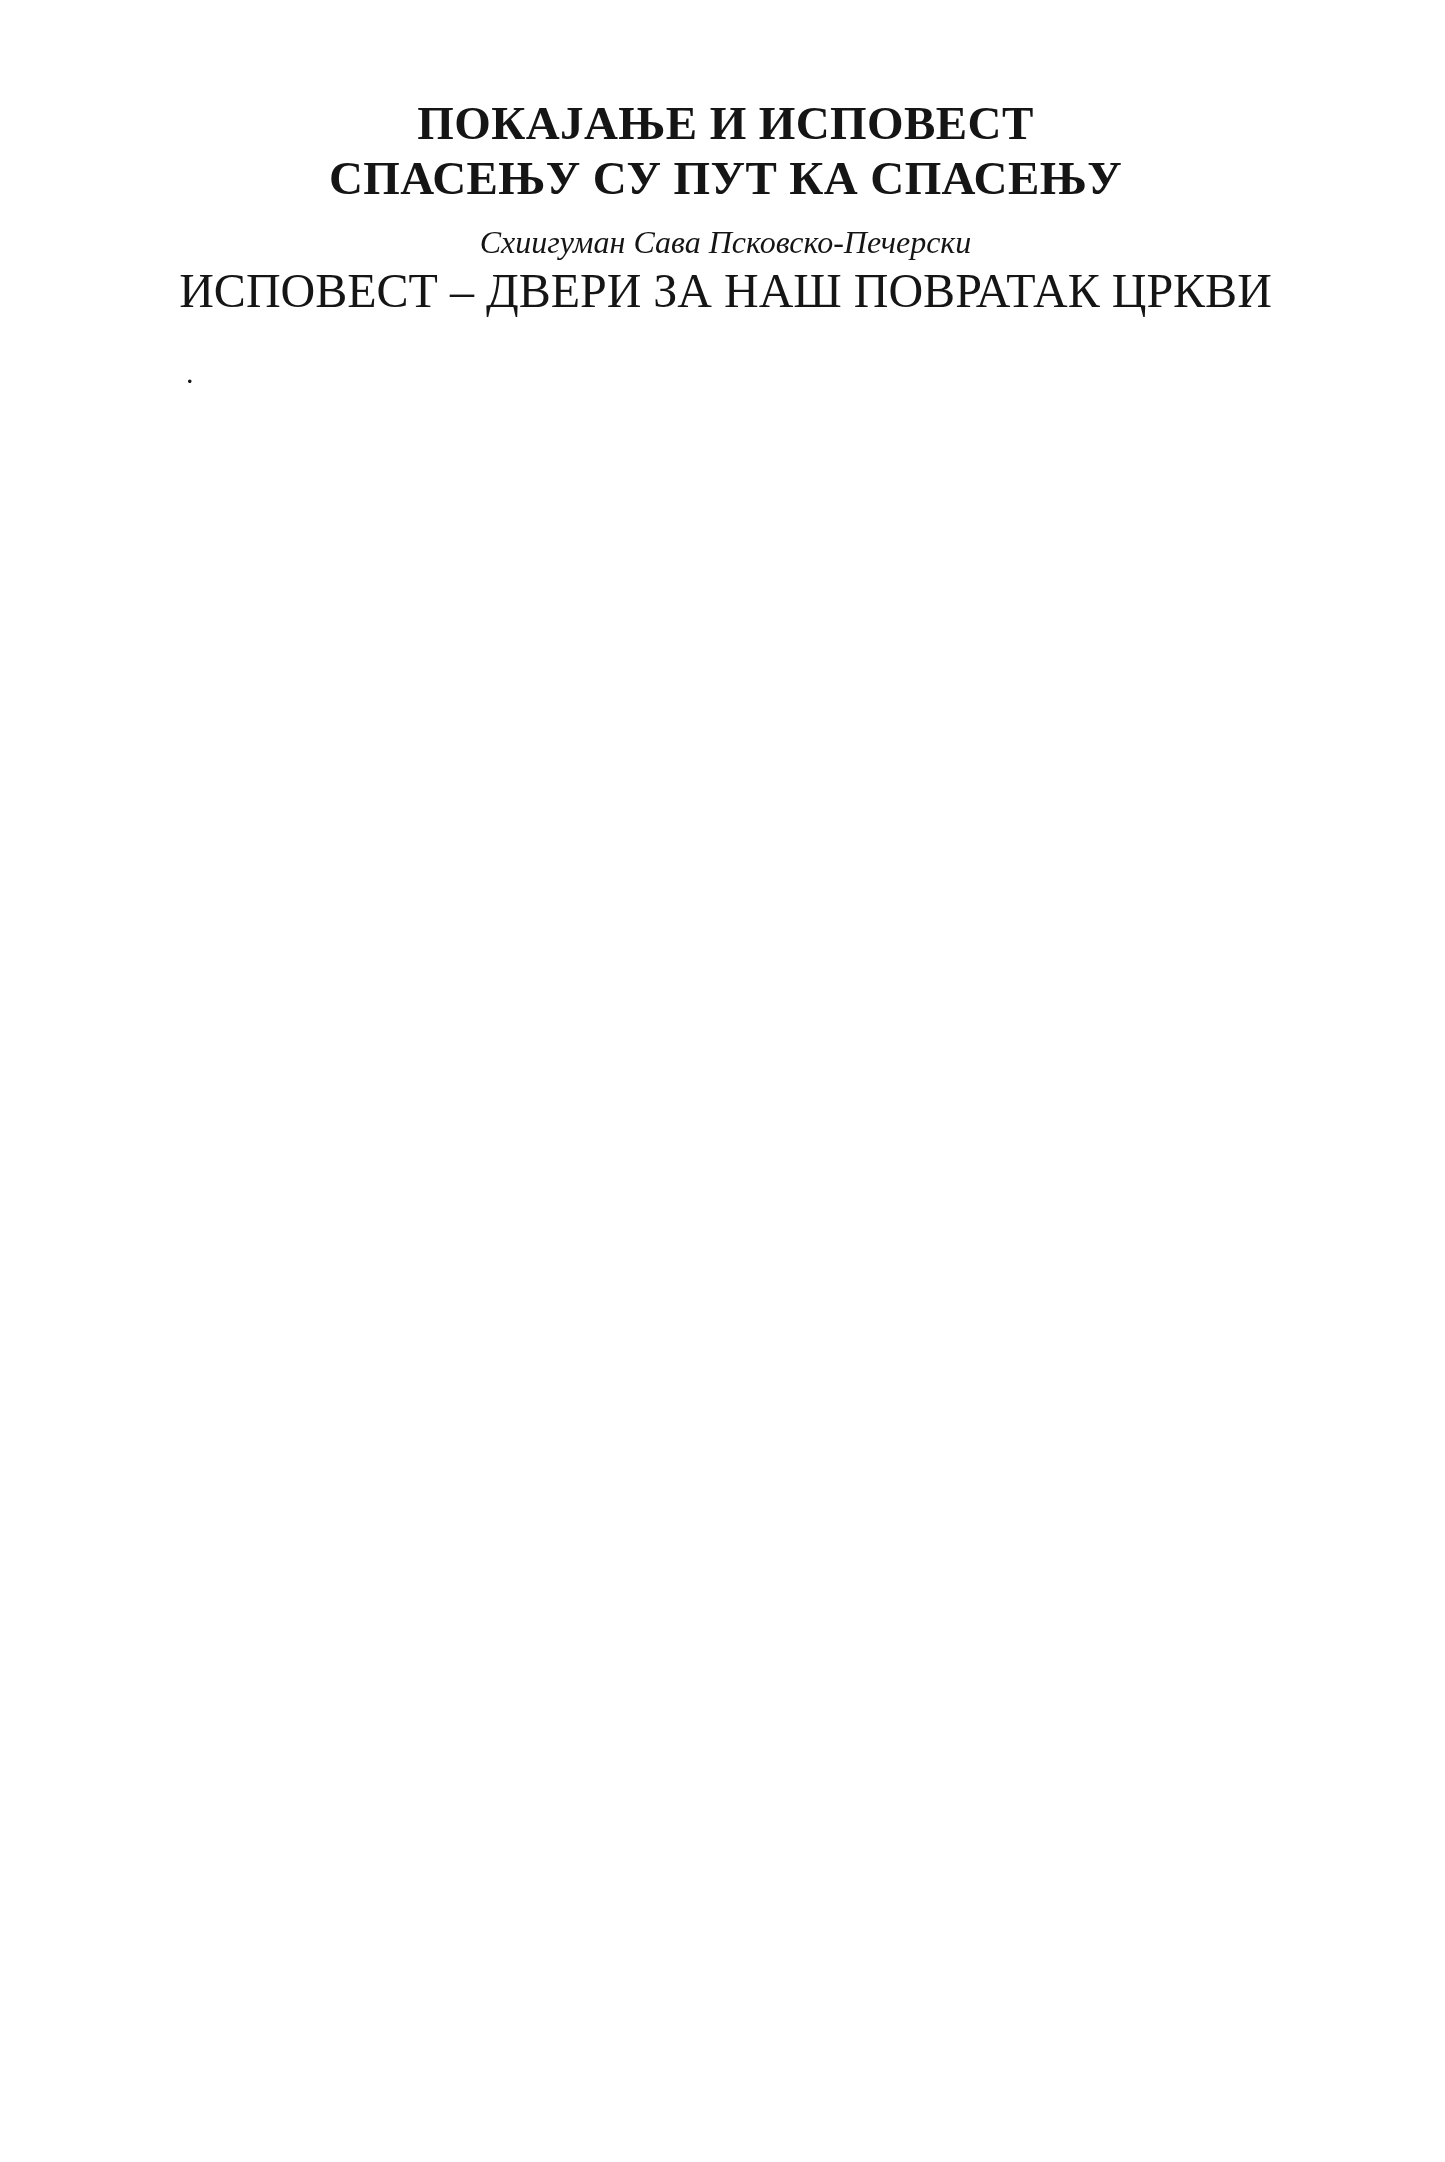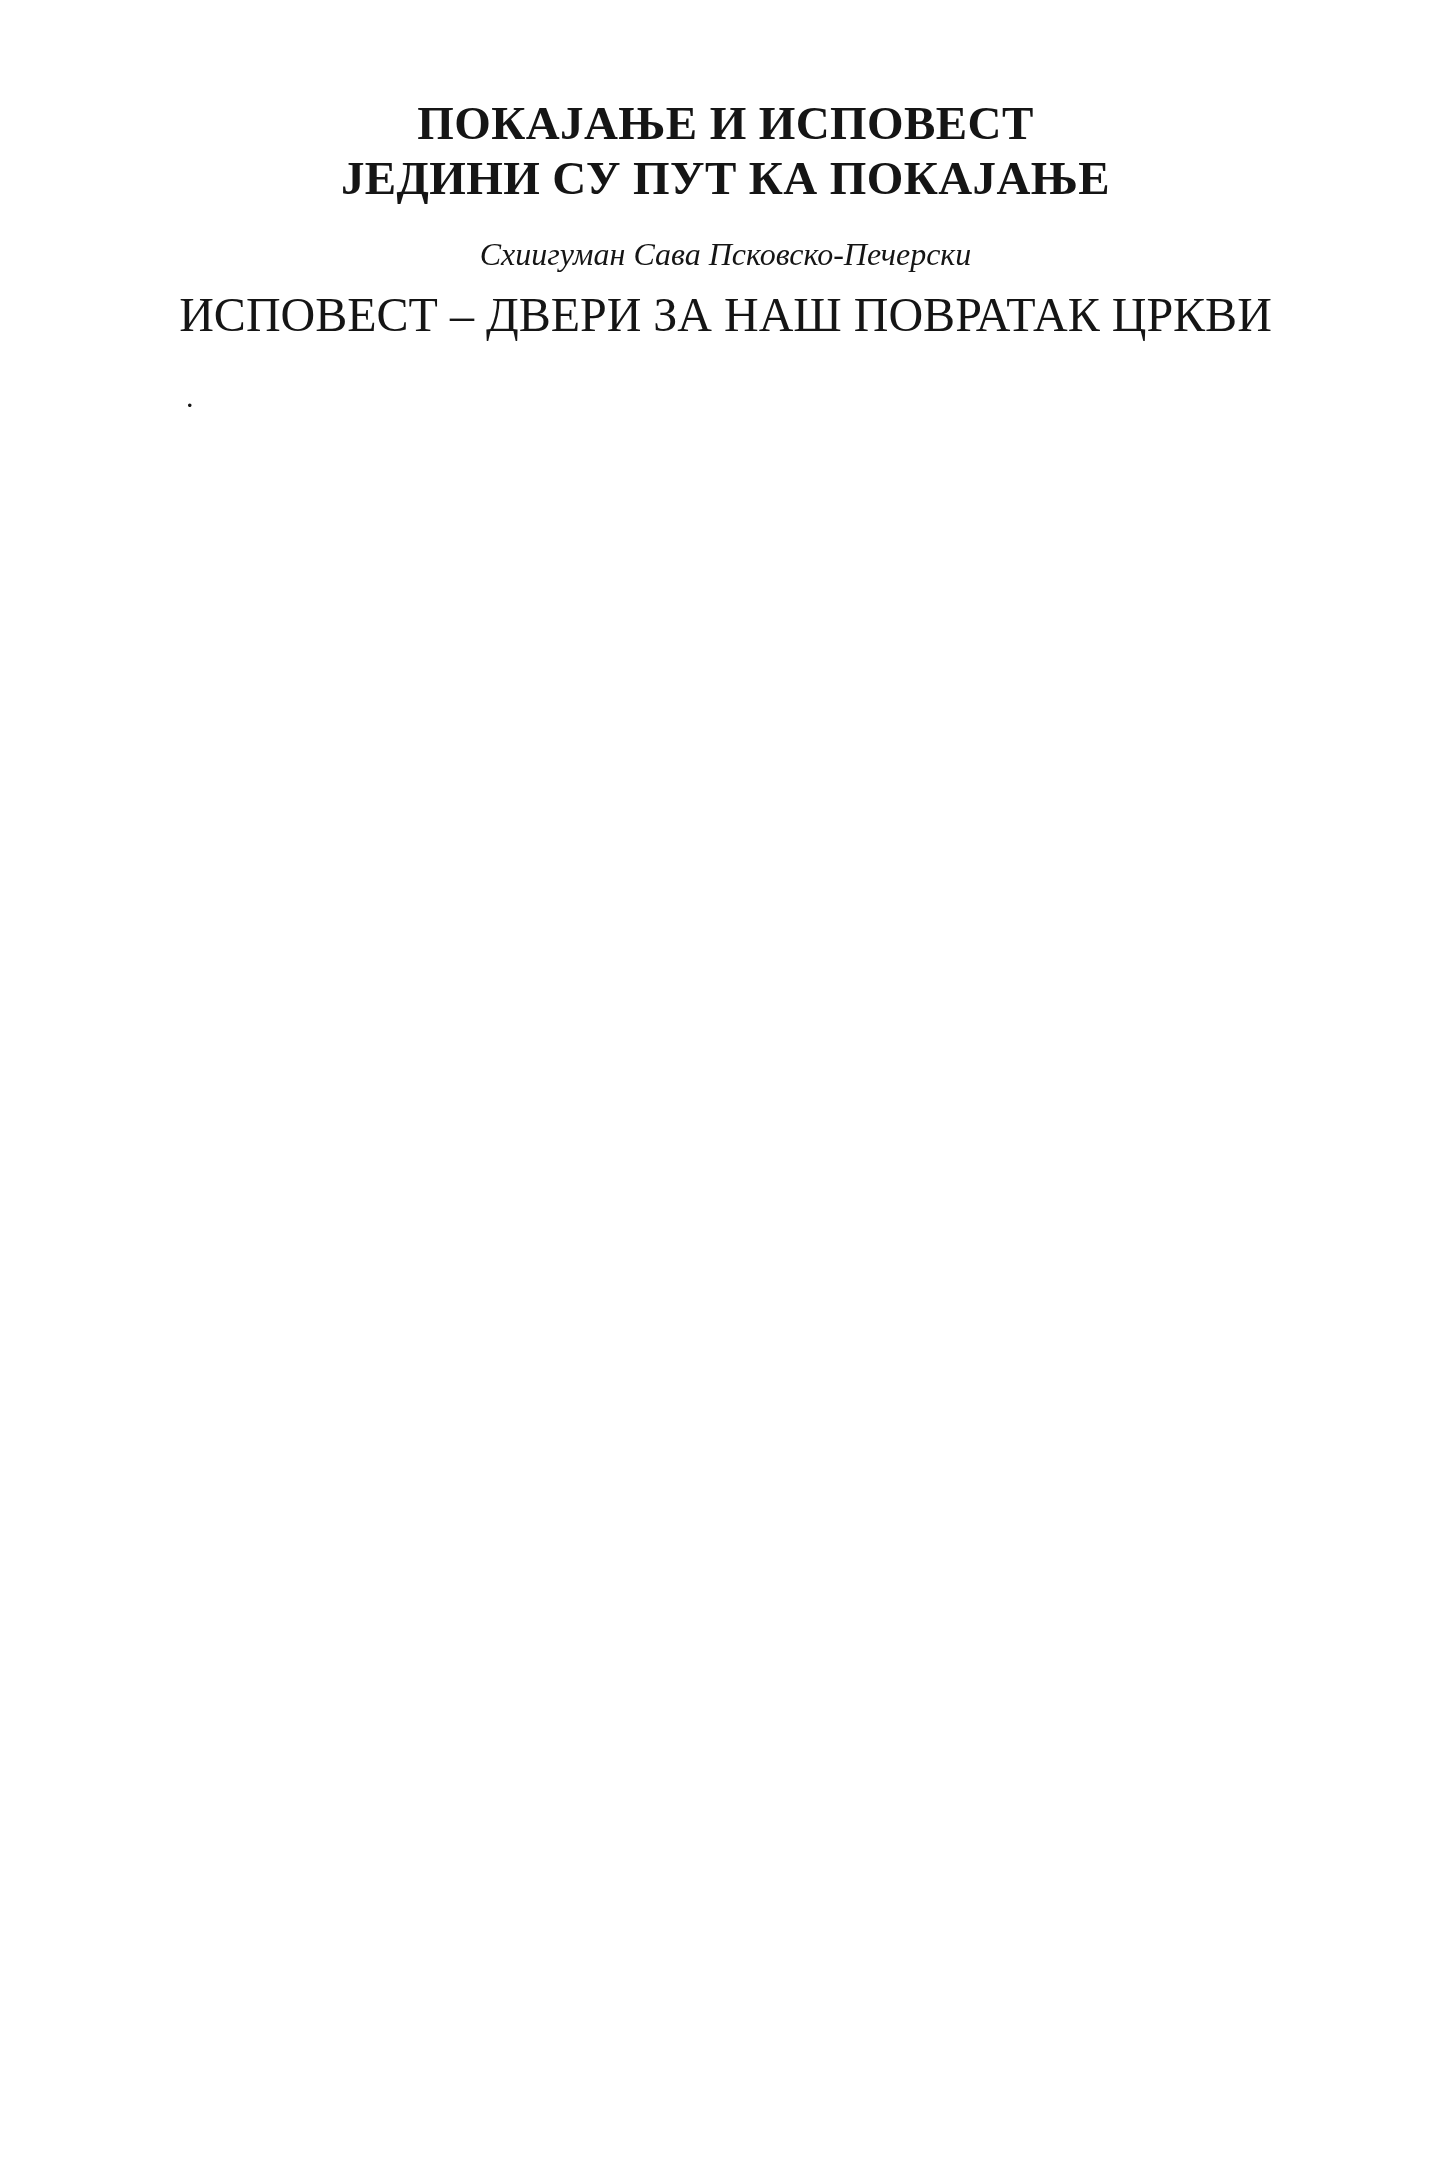--- a/index.html
+++ b/index.html
@@ -44,21 +44,21 @@
     display: block;
     white-space: nowrap;
   }
 
   
   .author {
     text-align: center;
     font-style: italic;
     font-size: 32px;
     line-height: 1.2;
-    margin: 12px;
+    margin: 0;
     white-space: nowrap;
   }
 
   
   .work-title {
     text-align: center;
     font-size: 48px;
     line-height: 1.18;
     margin: 0;
     white-space: nowrap;
@@ -113,21 +113,21 @@
 <body>
 
 <div class="page">
   <div class="content">
 
     <div class="sp-part-top"></div>
 
     <div>
       <div class="part-title">
         <span class="line">ПОКАЈАЊЕ И ИСПОВЕСТ</span>
-        <span class="line">ЈЕДИНИ СУ ПУТ КА ПОКАЈАЊЕ</span>
+        <span class="line">СПАСЕЊУ СУ ПУТ КА СПАСЕЊУ</span>
       </div>
       <div class="sp-after-part"></div>
       <div class="author">Схиигуман Сава Псковско-Печерски</div>
       <div class="sp-after-auth"></div>
       <div class="work-title">ИСПОВЕСТ – ДВЕРИ ЗА НАШ ПОВРАТАК ЦРКВИ</div>
       <div class="sp-after-work"></div>
 
       <ul class="toc-list">
         <li class="toc-row lvl-1">
           <span class="label">Припрема за исповест</span>

